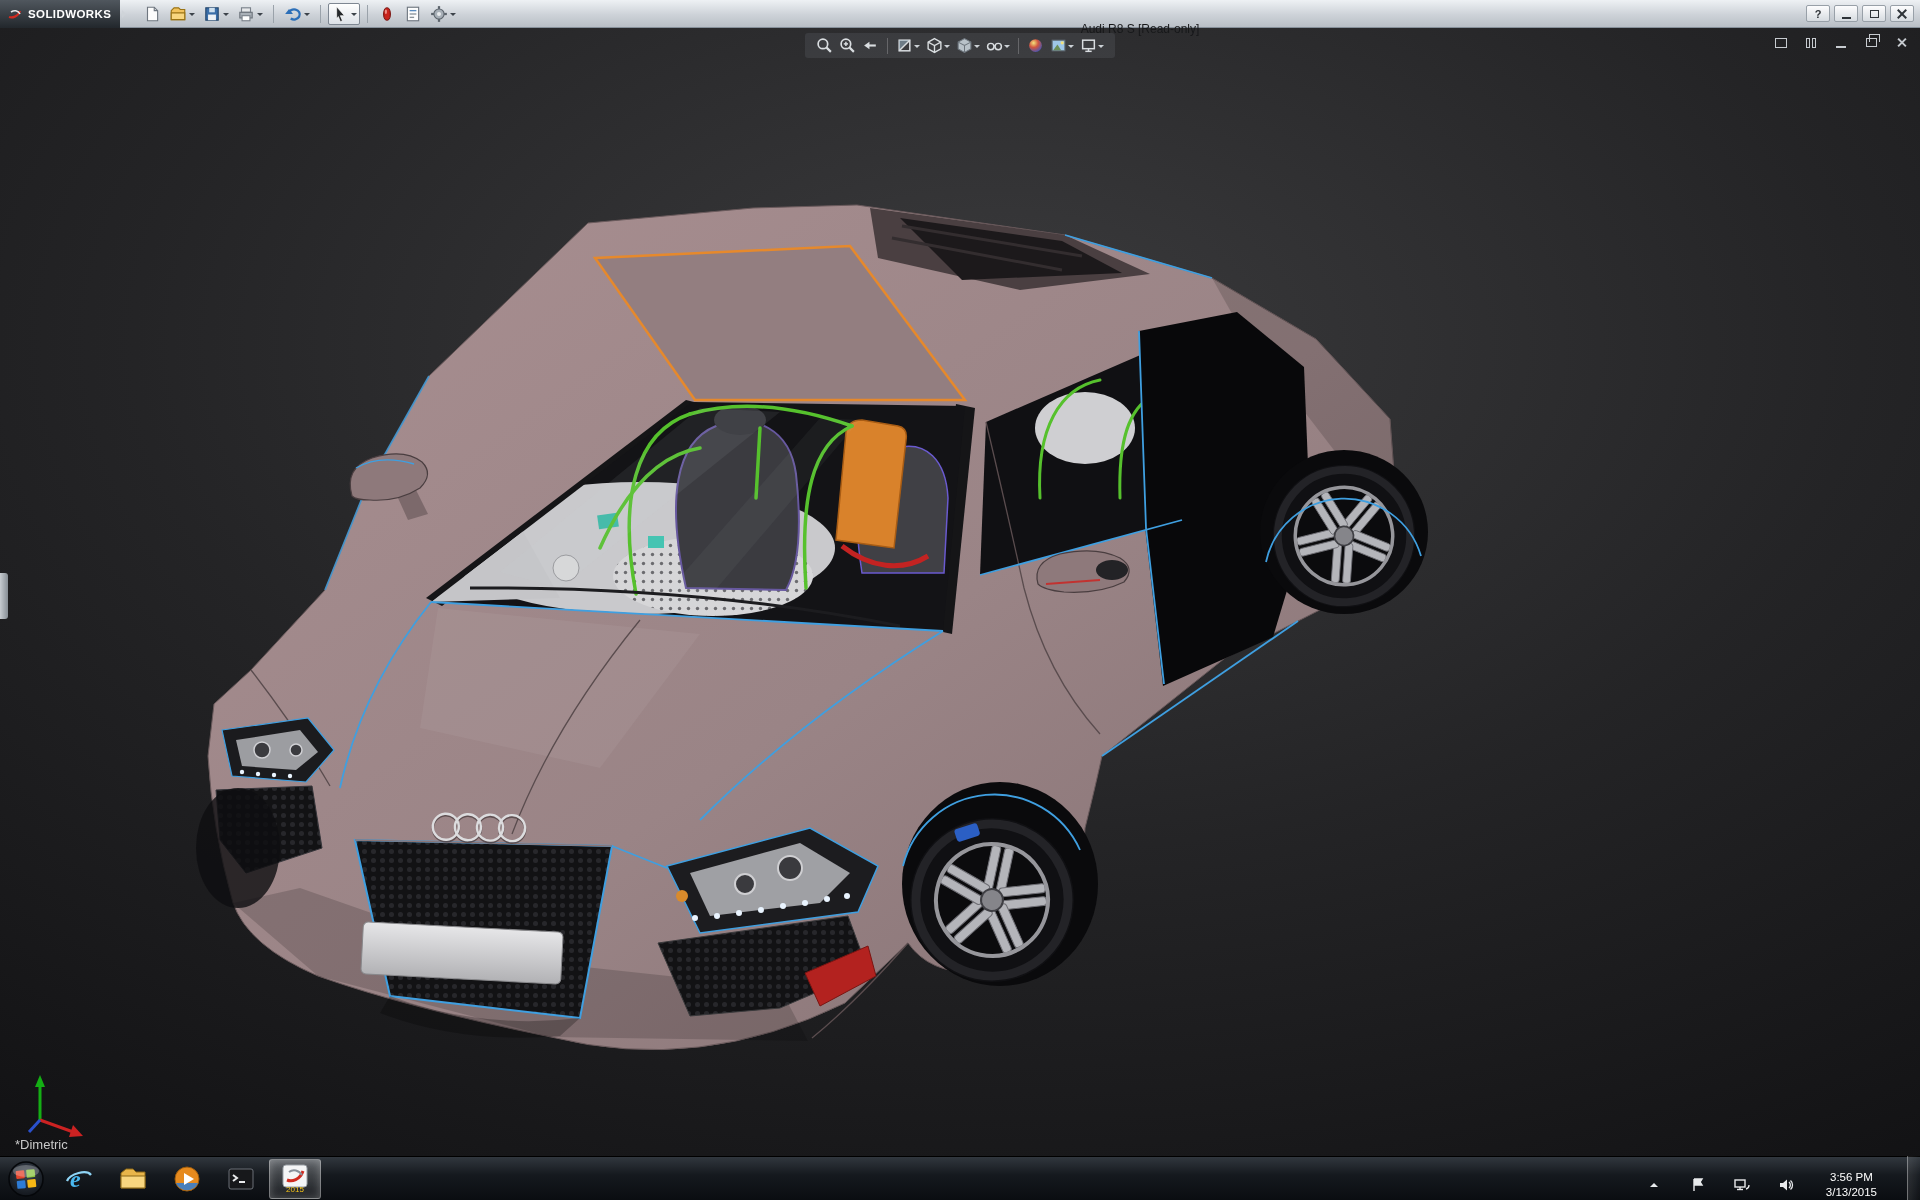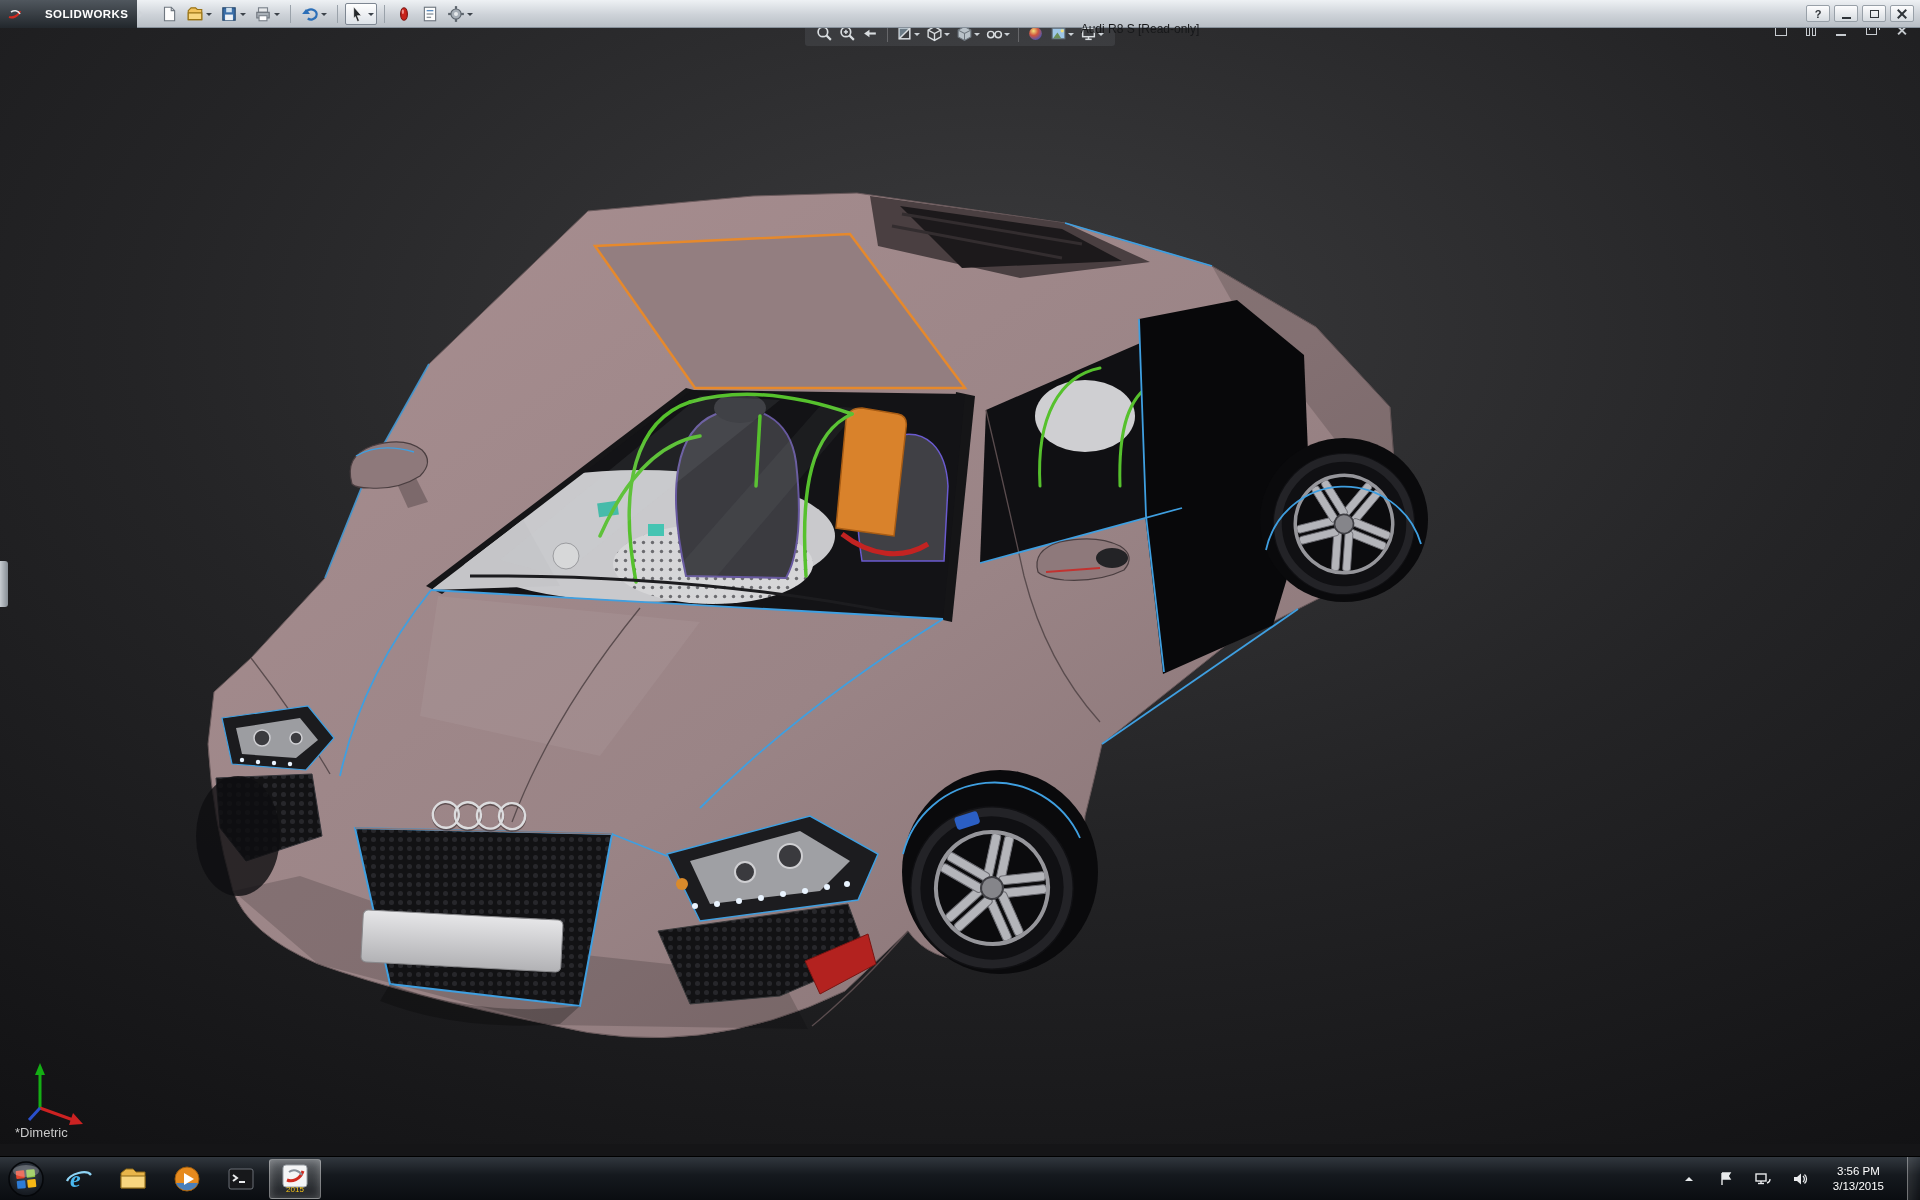--- a/index.html
+++ b/index.html
@@ -2,41 +2,41 @@
 <html><head>
 <meta charset="utf-8">
 <style>
 *{margin:0;padding:0;box-sizing:border-box}
 html,body{width:1920px;height:1200px;overflow:hidden;background:#000;font-family:"Liberation Sans",sans-serif}
 #screen{position:relative;width:1920px;height:1200px;background:#151517}
 
 
 .titlebar{position:absolute;top:0;left:0;right:0;height:28px;display:flex;align-items:center;
   background:linear-gradient(#eef1f4,#cdd2d8 55%,#b9bfc6);border-bottom:1px solid #86909a;z-index:30}
-.logo{height:28px;display:flex;align-items:center;gap:22px;padding:0 9px 0 7px;
+.logo{height:28px;display:flex;align-items:center;gap:5px;padding:0 9px 0 7px;
   background:linear-gradient(#50575e,#22272c);flex:0 0 auto}
 .logo-text{color:#fff;font-weight:bold;font-size:11.5px;letter-spacing:.4px}
 .logo-caret{width:0;height:0;border:4px solid transparent;border-left-color:#cfd4d9;margin-left:2px}
 .maintb{display:flex;align-items:center;gap:2px;padding-left:10px}
 .tbtn{display:flex;align-items:center;height:22px;padding:1px 2px;border:1px solid transparent;border-radius:2px}
 .tbtn.active{border-color:#7e8792;background:linear-gradient(#ffffff,#dde2e8)}
 .caret{width:0;height:0;border:3px solid transparent;border-top-color:#3c434a;margin:4px 0 0 2px}
 .tsep{width:1px;height:18px;background:#9aa2aa;margin:0 5px}
 .doc-title{position:absolute;left:calc(50% + 180px);transform:translateX(-50%);top:22px;font-size:12px;color:#17181a;white-space:nowrap}
 .winctl{margin-left:auto;display:flex;align-items:center;gap:4px;padding-right:6px}
 .wbtn{width:24px;height:17px;display:flex;align-items:center;justify-content:center;border:1px solid #98a0a8;border-radius:2px;
   background:linear-gradient(#fdfdfe,#d6dbe0);color:#2e3338;font-size:11px;font-weight:bold}
 .g-min{width:9px;height:2px;background:#2e3338;margin-top:8px}
 .g-max{width:9px;height:8px;border:1.5px solid #2e3338}
 .g-x{position:relative;width:10px;height:10px}
 .g-x:before,.g-x:after{content:"";position:absolute;left:4px;top:-1px;width:2px;height:12px;background:#2e3338}
 .g-x:before{transform:rotate(45deg)}.g-x:after{transform:rotate(-45deg)}
 
 
-.viewport{position:absolute;top:16px;left:0;width:1920px;height:1128px;overflow:hidden}
+.viewport{position:absolute;top:28px;left:0;width:1920px;height:1128px;overflow:hidden}
 svg.scene{position:absolute;left:0;top:0}
 .hud{position:absolute;top:5px;left:50%;transform:translateX(-50%);display:flex;align-items:center;gap:2px;
   padding:3px 9px;background:rgba(158,166,174,.13);border-radius:3px;z-index:10}
 .hbtn{display:flex;align-items:center;gap:1px;padding:1px 2px;border-radius:2px}
 .hsep{width:1px;height:16px;background:rgba(255,255,255,.22);margin:0 4px}
 .hcaret{width:0;height:0;border:3px solid transparent;border-top-color:#ccd1d6;margin-top:5px}
 .docctl{position:absolute;top:7px;right:10px;display:flex;align-items:center;gap:12px;z-index:10}
 .dbtn{display:flex;align-items:center;justify-content:center;width:18px;height:15px}
 .dg-full{width:12px;height:10px;border:1.5px solid #c7cbd0}
 .dg-split{display:flex;gap:2px}.dg-split i{display:block;width:4px;height:10px;border:1.2px solid #c7cbd0}
@@ -50,21 +50,21 @@
 .panel-tab{position:absolute;left:0;top:545px;width:8px;height:46px;border-radius:0 3px 3px 0;
   background:linear-gradient(90deg,#c6cbd0,#868d94);z-index:10}
 
 
 .taskbar{position:absolute;bottom:0;left:0;right:0;height:44px;display:flex;align-items:center;z-index:40;
   background:linear-gradient(#31373e,#15191e 42%,#0a0d11);border-top:1px solid #000}
 .tkbtn{width:52px;height:40px;margin:2px 1px;display:flex;flex-direction:column;align-items:center;justify-content:center;border-radius:3px;border:1px solid transparent}
 .tkbtn.active{background:linear-gradient(rgba(255,255,255,.26),rgba(255,255,255,.07));border-color:rgba(255,255,255,.38);
   box-shadow:inset 0 0 8px rgba(255,255,255,.28)}
 .startbtn{width:52px;height:44px;display:flex;align-items:center;justify-content:center}
-.tray{margin-left:auto;display:flex;align-items:center;gap:17px;height:100%;padding-right:0}
+.tray{margin-left:auto;display:flex;align-items:flex-end;gap:24px;height:100%;padding-right:0}
 .traybtn{display:flex;align-items:center;justify-content:center;width:20px;height:30px}
 .tr-caret{width:0;height:0;border:4px solid transparent;border-bottom-color:#e7eaec;margin-top:-4px}
 .clock{color:#fff;font-size:11.5px;line-height:1.3;text-align:center;padding:0 6px}
 .show-desktop{width:13px;height:44px;border-left:1px solid rgba(255,255,255,.4);
   background:linear-gradient(90deg,rgba(255,255,255,.10),rgba(255,255,255,.02))}
 .badge{font-size:8px;font-weight:normal;color:#f7c518;line-height:1;margin-top:-2px}
 </style>
 </head>
 <body>
 

